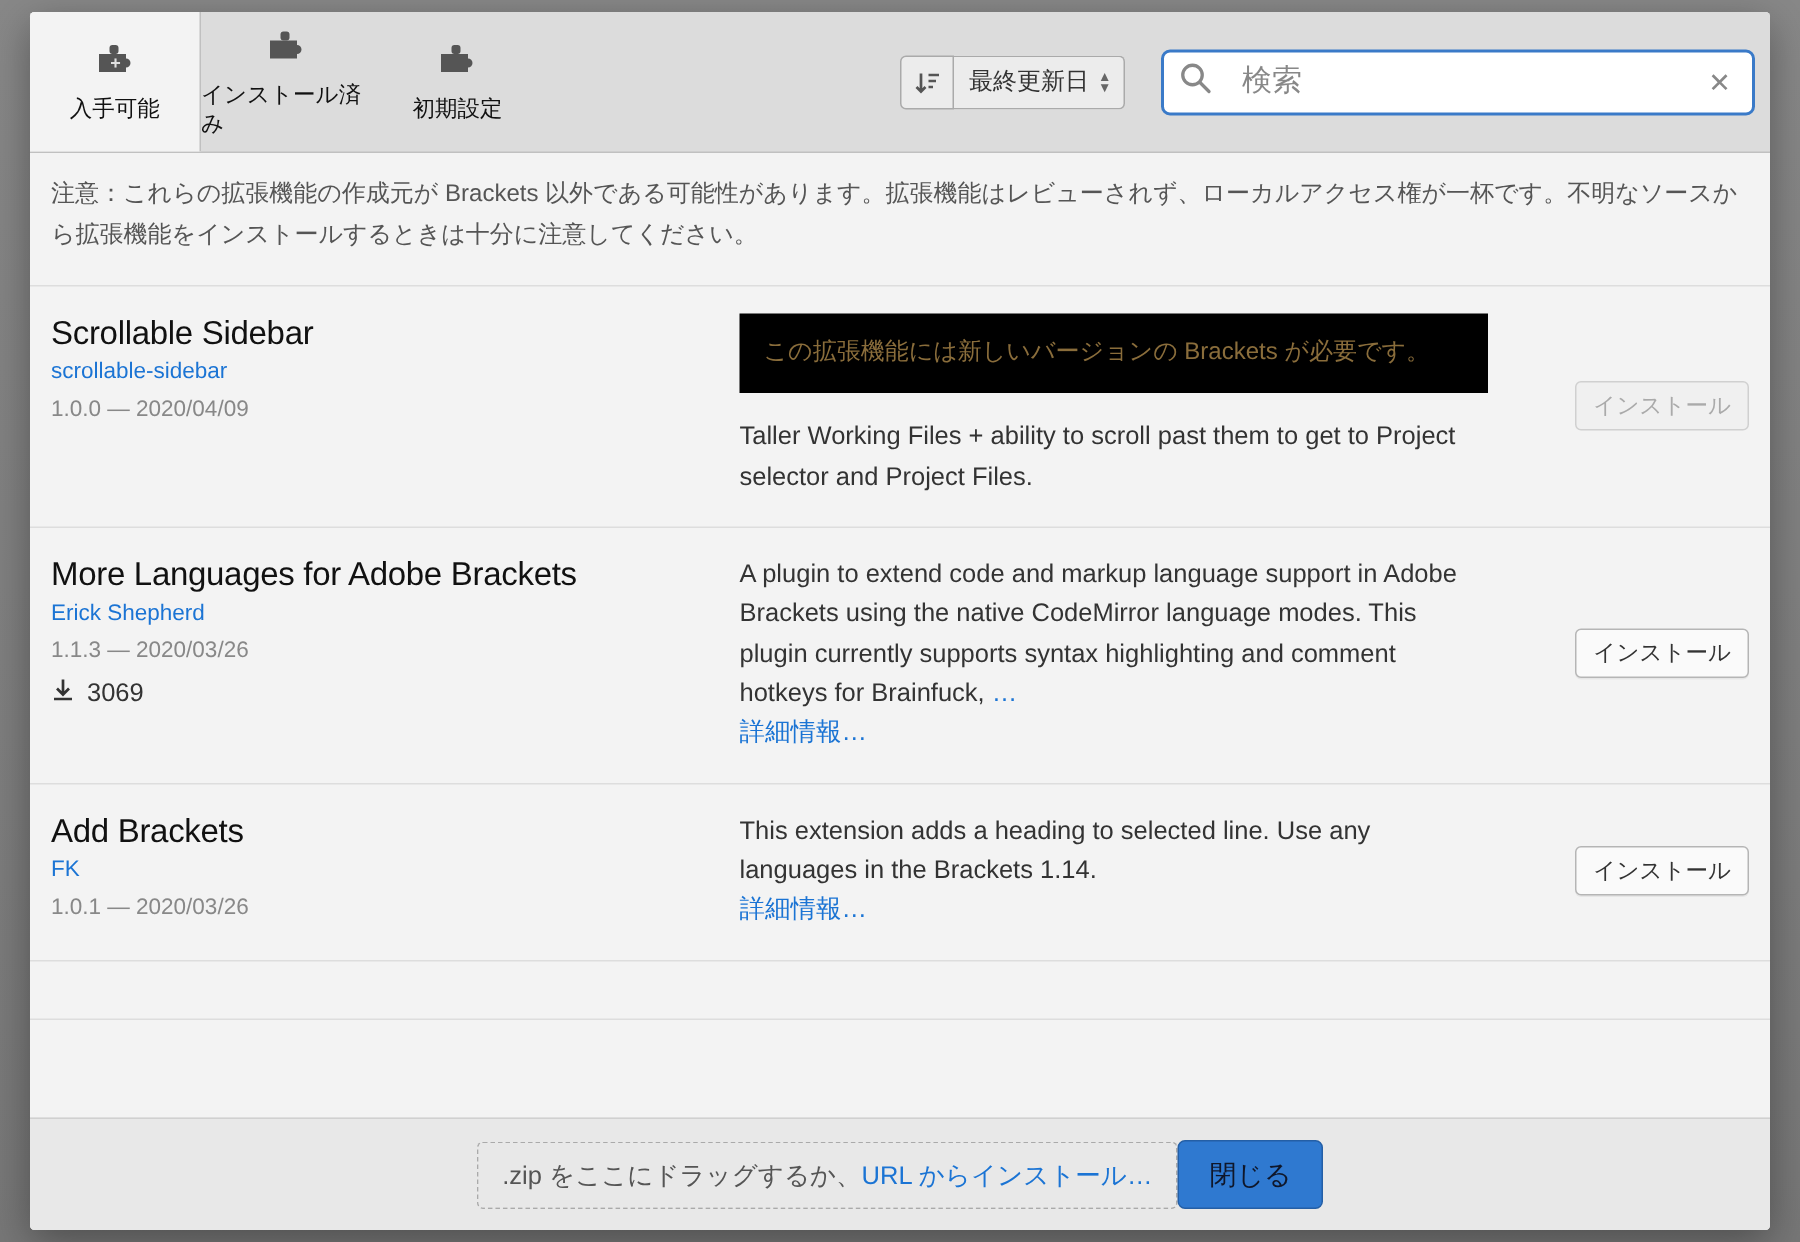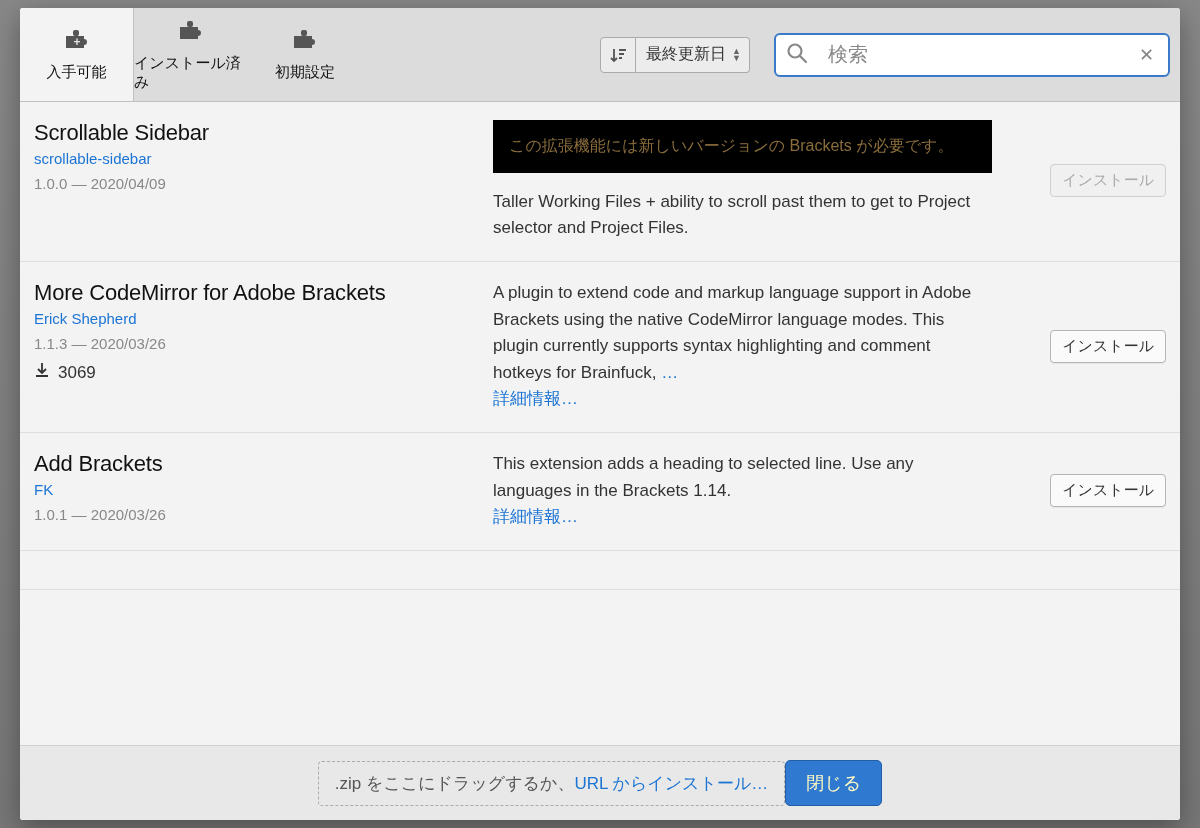--- a/index.html
+++ b/index.html
@@ -150,21 +150,21 @@
     border-radius:4px;
     padding: 10px 16px;
     font-size:17px;
     color:#555;
     background:transparent;
     display:flex; align-items:center;
   }
   .dropzone a { color:#1b74d4; cursor:pointer;}
   .close-btn {
     background:#2f79d0;
-    color:#fef9c3;
+    color:#0f172a;
     border:1px solid #245fa6;
     border-radius:5px;
     padding:10px 20px;
     font-size:18px;
     cursor:pointer;
   }
   .updn {
     display:flex; flex-direction:column; line-height:7px; font-size:9px; color:#666;
   }
 </style>
@@ -225,41 +225,42 @@
         <svg width="22" height="22" viewBox="0 0 22 22">
             <circle cx="9" cy="9" r="6.5" stroke="#888" stroke-width="2.2" fill="none"></circle>
             <line x1="14" y1="14" x2="20" y2="20" stroke="#888" stroke-width="2.2" stroke-linecap="round"></line>
           </svg>
       </span>
       <input type="text" placeholder="検索" style="">
       <span class="clear-x">✕</span>
     </div>
   </div>
 
+  <div class="warning">注意：これらの拡張機能の作成元が Brackets 以外である可能性があります。拡張機能はレビューされず、ローカルアクセス権が一杯です。不明なソースから拡張機能をインストールするときは十分に注意してください。</div>
 
   <div class="list">
 
     <div class="item">
       <div class="left">
         <div class="title">Scrollable Sidebar</div>
         <div class="author">scrollable-sidebar</div>
         <div class="meta">1.0.0 — 2020/04/09</div>
       </div>
       <div class="mid">
         <div class="notice">この拡張機能には新しいバージョンの Brackets が必要です。</div>
         <div class="desc">Taller Working Files + ability to scroll past them to get to Project selector and Project Files.</div>
       </div>
       <div class="right">
         <button class="install-btn disabled" disabled="">インストール</button>
       </div>
     </div>
 
     <div class="item">
       <div class="left">
-        <div class="title">More CodeMirror for Adobe Brackets</div>
+        <div class="title">More Languages for Adobe Brackets</div>
         <div class="author">Erick Shepherd</div>
         <div class="meta">1.1.3 — 2020/03/26</div>
         <div class="downloads">
           <span>
             <svg width="16" height="16" viewBox="0 0 16 16">
                 <path stroke="#333" stroke-width="1.8" fill="none" d="M8 1 v10 M4 7 l4 4 l4 -4 M2 14 h12"></path>
               </svg>
           </span>
           <span>3069</span>
         </div>

